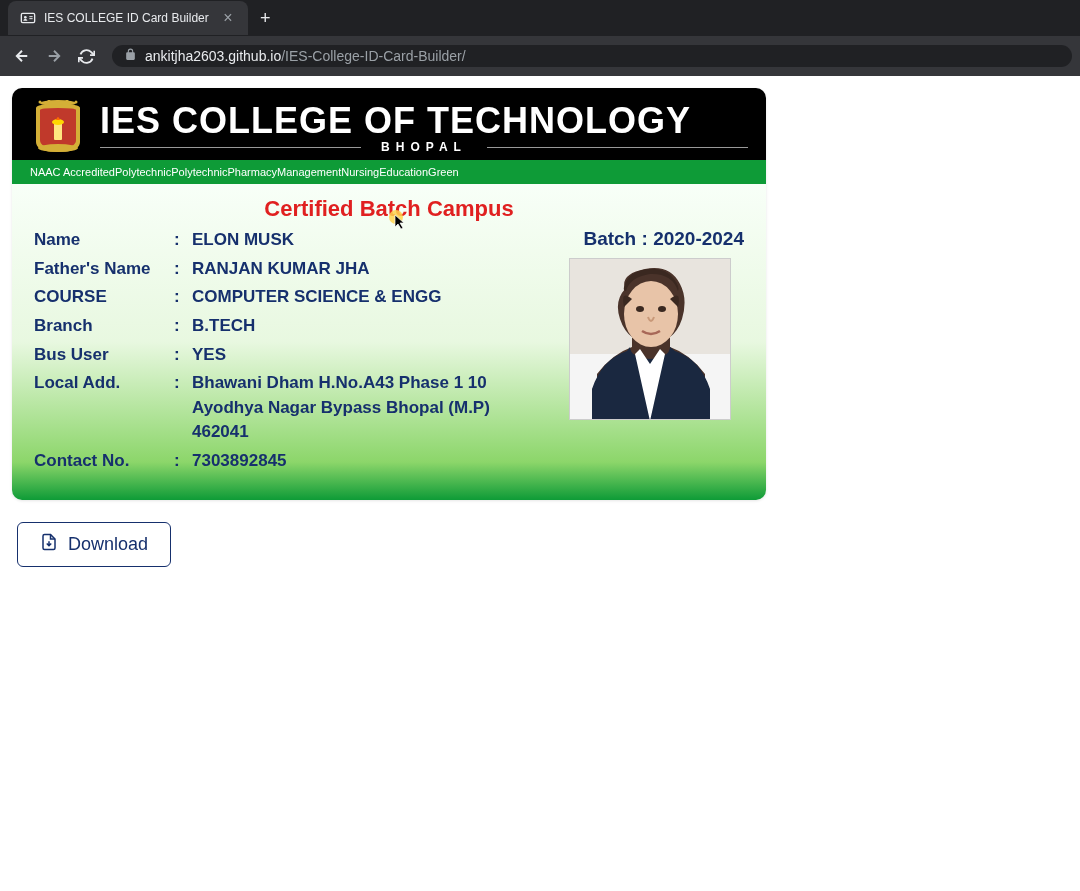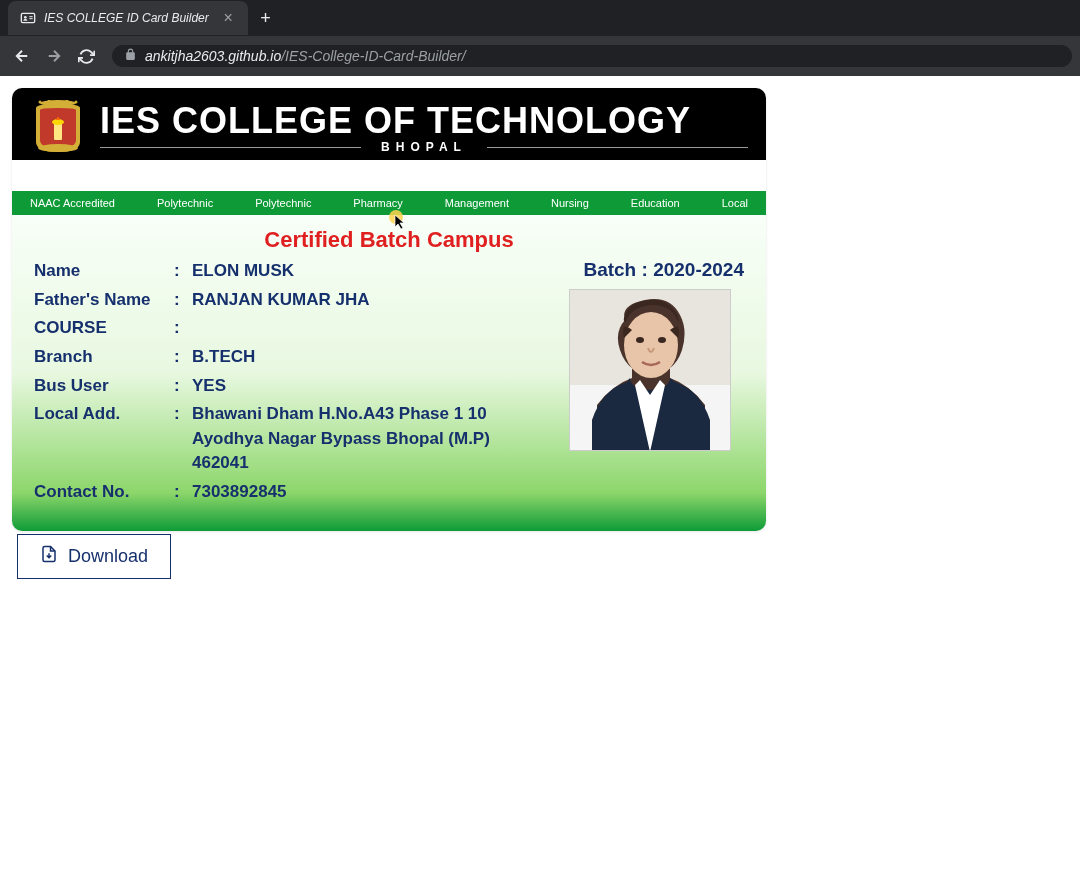--- a/index.html
+++ b/index.html
@@ -1,19 +1,19 @@
 <!DOCTYPE html>
 <html><head>
   <meta charset="utf-8">
   <style>
     * { margin: 0; padding: 0; box-sizing: border-box; }
     body { font-family: -apple-system, BlinkMacSystemFont, 'Segoe UI', Arial, sans-serif; background: #fff; width: 1080px; height: 891px; overflow: hidden; }
 
     
-    .browser-chrome { background: #202124; font-style: italic; }
+    .browser-chrome { background: #202124; }
     .tab-bar { display: flex; align-items: center; height: 36px; background: #202124; }
     .tab { display: flex; align-items: center; background: #35363a; color: #e8eaed; font-size: 12px; padding: 0 12px; height: 34px; border-radius: 8px 8px 0 0; min-width: 240px; gap: 8px; margin-left: 8px; }
     .tab-favicon { width: 16px; height: 16px; display: flex; align-items: center; justify-content: center; }
     .tab-title { flex: 1; white-space: nowrap; overflow: hidden; text-overflow: ellipsis; }
     .tab-close { color: #9aa0a6; font-size: 16px; cursor: pointer; width: 16px; text-align: center; }
     .new-tab { color: #e8eaed; font-size: 18px; padding: 0 12px; cursor: pointer; }
 
     .toolbar { display: flex; align-items: center; height: 40px; background: #35363a; padding: 0 8px; gap: 4px; }
     .nav-btn { width: 28px; height: 28px; display: flex; align-items: center; justify-content: center; color: #9aa0a6; cursor: pointer; border-radius: 50%; }
     .nav-btn.active { color: #e8eaed; }
@@ -26,38 +26,38 @@
     .page { padding: 12px; background: #fff; }
     .card { width: 754px; border-radius: 10px; overflow: hidden; box-shadow: 0 1px 3px rgba(0,0,0,0.1); }
 
     .card-header { background: #000000; padding: 12px 18px 4px; display: flex; align-items: flex-start; gap: 14px; position: relative; }
     .logo { width: 56px; height: 56px; flex-shrink: 0; }
     .header-content { flex: 1; }
     .college-name { color: #fff; font-size: 36px; font-weight: 800; letter-spacing: 1px; font-family: Arial, sans-serif; }
     .city-line { display: flex; align-items: center; gap: 20px; margin-top: -2px; }
     .city-line .line { flex: 1; height: 1px; background: rgba(255,255,255,0.6); }
     .city { color: #fff; font-size: 12px; letter-spacing: 6px; font-weight: 600; }
-    .depts { display: flex; justify-content: space-between; padding: 6px 18px; background: #0e9b37; margin-top: 31px; }
+    .depts { display: flex; justify-content: flex-start; padding: 6px 18px; background: #0e9b37; }
     .dept { color: #fff; font-size: 11px; }
 
     .card-body { background: linear-gradient(to bottom, #f8fff8 0%, #e8f8e0 50%, #8cd66a 88%, #0e9b37 100%); padding: 12px 22px 22px; position: relative; min-height: 285px; }
     .certified { text-align: center; color: #e02020; font-size: 22px; font-weight: 700; margin-bottom: 6px; }
 
     .body-content { display: flex; gap: 4px; }
     .details { flex: 1; }
     .detail-row { display: flex; font-size: 17px; color: #16306d; margin-bottom: 4px; line-height: 1.45; }
     .detail-label { width: 140px; font-weight: 600; }
     .detail-colon { width: 18px; font-weight: 600; }
     .detail-value { flex: 1; font-weight: 600; }
 
     .right-col { width: 175px; text-align: right; }
     .batch { font-size: 19px; font-weight: 700; color: #16306d; margin-bottom: 8px; white-space: nowrap; }
     .photo { width: 162px; height: 162px; background: #fff; border: 1px solid #ccc; overflow: hidden; }
 
-    .download-btn { margin-top: 3px; margin-left: 5px; display: inline-flex; align-items: center; gap: 10px; border: 1.5px solid #16306d; color: #16306d; background: #fff; padding: 10px 22px; border-radius: 0; font-size: 18px; cursor: pointer; }
+    .download-btn { margin-top: 22px; margin-left: 5px; display: inline-flex; align-items: center; gap: 10px; border: 1.5px solid #16306d; color: #16306d; background: #fff; padding: 10px 22px; border-radius: 6px; font-size: 18px; cursor: pointer; }
 
     .cursor-pointer { position: absolute; left: 388px; top: 209px; z-index: 100; pointer-events: none; }
   </style>
 </head>
 <body>
 
 <div class="browser-chrome">
   <div class="tab-bar">
     <div class="tab">
       <span class="tab-favicon">
@@ -133,41 +133,42 @@
     </div>
 
     <div class="depts">
       <span class="dept">NAAC Accredited</span>
       <span class="dept">Polytechnic</span>
       <span class="dept">Polytechnic</span>
       <span class="dept">Pharmacy</span>
       <span class="dept">Management</span>
       <span class="dept">Nursing</span>
       <span class="dept">Education</span>
-      <span class="dept">Local</span>
+      <span class="dept">Green</span>
     </div>
 
     <div class="card-body">
       <div class="certified">Certified Batch Campus</div>
 
       <div class="body-content">
         <div class="details">
           <div class="detail-row">
               <div class="detail-label">Name</div>
               <div class="detail-colon">:</div>
               <div class="detail-value">ELON MUSK</div>
             </div>
           <div class="detail-row">
               <div class="detail-label">Father's Name</div>
               <div class="detail-colon">:</div>
               <div class="detail-value">RANJAN KUMAR JHA</div>
             </div>
           <div class="detail-row">
               <div class="detail-label">COURSE</div>
               <div class="detail-colon">:</div>
+              <div class="detail-value">COMPUTER SCIENCE &amp; ENGG</div>
             </div>
           <div class="detail-row">
               <div class="detail-label">Branch</div>
               <div class="detail-colon">:</div>
               <div class="detail-value">B.TECH</div>
             </div>
           <div class="detail-row">
               <div class="detail-label">Bus User</div>
               <div class="detail-colon">:</div>
               <div class="detail-value">YES</div>

